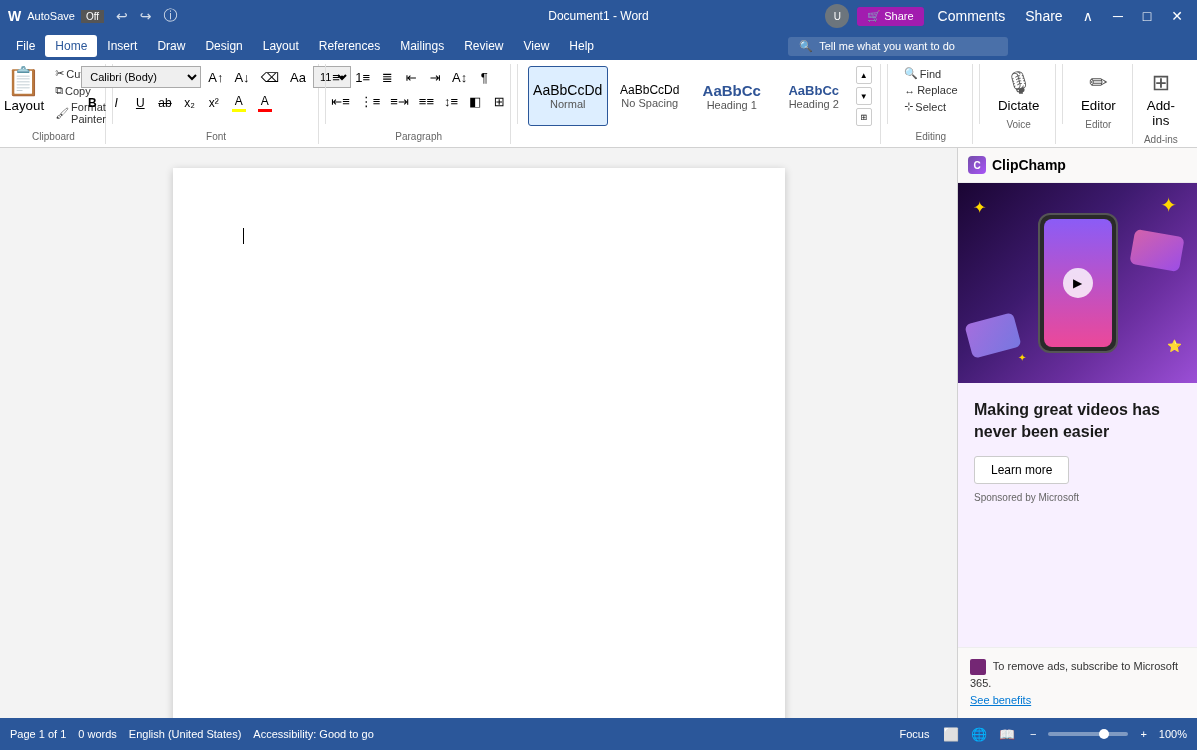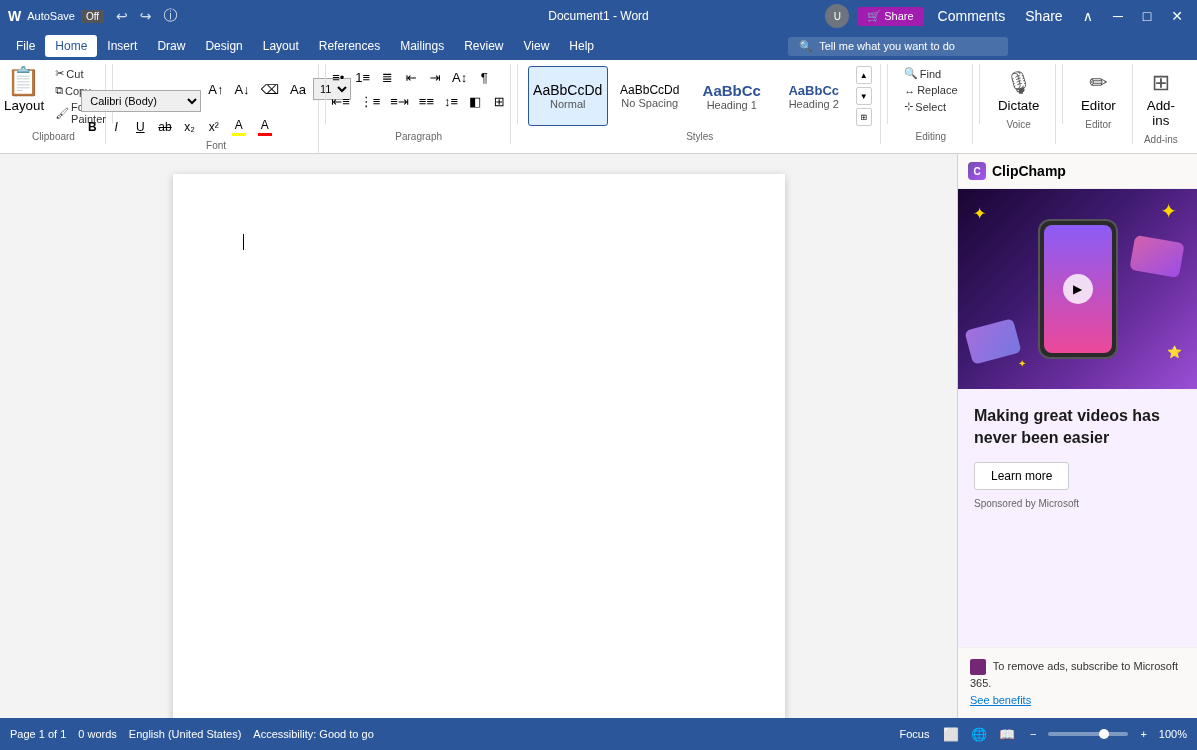--- a/index.html
+++ b/index.html
@@ -53,21 +53,21 @@
     
     .clipboard-group { min-width: 80px; }
     .paste-btn { display: flex; flex-direction: column; align-items: center; gap: 2px; background: none; border: none; cursor: pointer; padding: 2px 6px; border-radius: 3px; }
     .paste-icon { font-size: 28px; color: #2b579a; line-height: 1; }
     .clipboard-sub { display: flex; flex-direction: column; gap: 2px; }
     .small-btn { background: none; border: none; cursor: pointer; font-size: 11px; padding: 1px 3px; color: #333; border-radius: 2px; display: flex; align-items: center; gap: 2px; }
 
     
     .font-group { min-width: 200px; }
     .font-row { display: flex; align-items: center; gap: 3px; margin-bottom: 2px; }
-    .font-select { font-size: 11px; border: 1px solid #aaa; padding: 1px 4px; min-width: 120px; height: 22px; margin-top: 24px; }
+    .font-select { font-size: 11px; border: 1px solid #aaa; padding: 1px 4px; min-width: 120px; height: 22px; }
     .font-size-select { font-size: 11px; border: 1px solid #aaa; padding: 1px 2px; width: 38px; height: 22px; }
     .font-format-row { display: flex; align-items: center; gap: 2px; }
     .fmt-btn { background: none; border: none; cursor: pointer; padding: 2px 5px; font-size: 12px; border-radius: 2px; min-width: 22px; height: 22px; display: flex; align-items: center; justify-content: center; }
     .fmt-btn.bold { font-weight: bold; }
     .fmt-btn.italic { font-style: italic; }
     .fmt-btn.underline { text-decoration: underline; }
     .color-btn { display: flex; flex-direction: column; align-items: center; }
     .color-bar { height: 3px; width: 14px; margin-top: 1px; }
 
     
@@ -394,21 +394,20 @@
         <div class="style-item">
           <span class="style-item-text" style="color:#2f5496; font-size:13px; font-weight:bold;">AaBbCc</span>
           <span class="style-item-label">Heading 2</span>
         </div>
         <div class="styles-scroll">
           <button class="styles-scroll-btn">▲</button>
           <button class="styles-scroll-btn">▼</button>
           <button class="styles-scroll-btn">⊞</button>
         </div>
       </div>
-      <div class="ribbon-group-label">Styles</div>
     </div>
 
     <div class="ribbon-divider"></div>
 
     <div class="ribbon-group editing-group">
       <div class="ribbon-group-top" style="flex-direction:column; gap:2px;">
         <button class="small-btn">🔍 <span>Find</span></button>
         <button class="small-btn">↔ <span>Replace</span></button>
         <button class="small-btn">⊹ <span>Select</span></button>
       </div>

